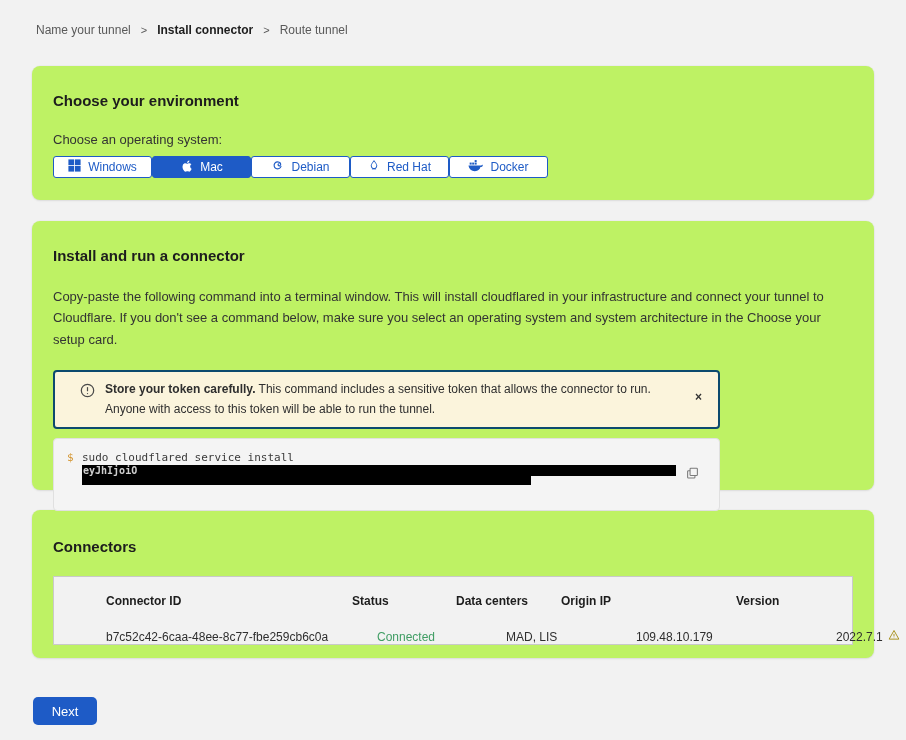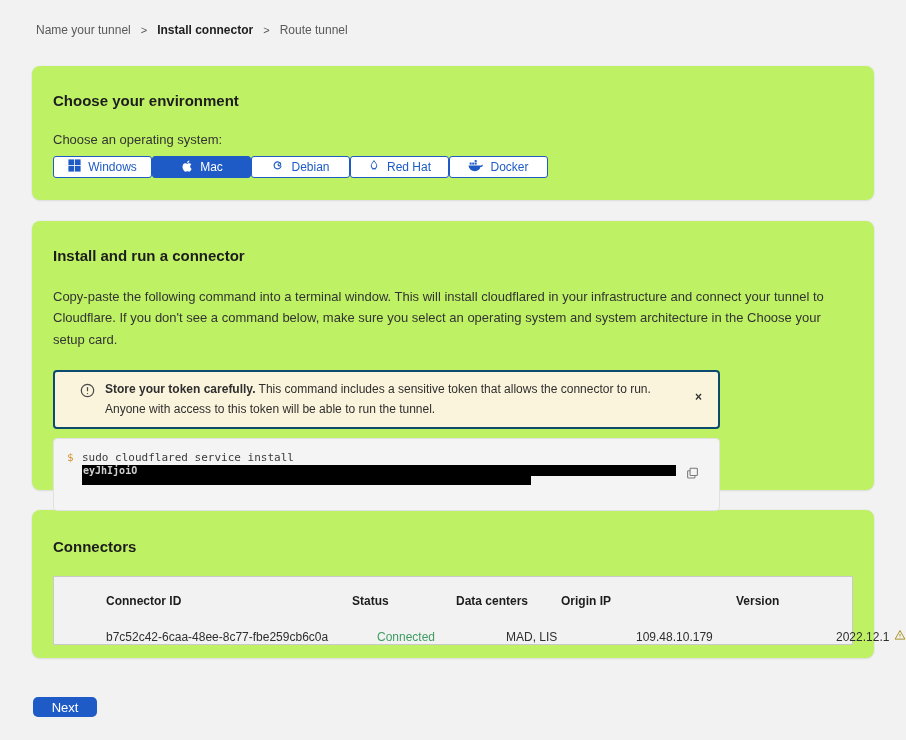--- a/index.html
+++ b/index.html
@@ -106,21 +106,21 @@
   }
   .t-head { font-size:12px; font-weight:bold; color:#1d1d1d; }
   .t-row { margin-top:21px; font-size:12px; color:#2e2e2e;gap:25px; }
   .status-connected { color:#3f9d63; }
   .version-cell { display:flex; align-items:center; gap:5px; }
   .version-warn { color:#a8911f; }
 
   
   .next-btn {
     margin:39px 0 0 33px;
-    width:64px; height:20px;
+    width:64px; height:28px;
     background:#1e5bc6; color:#fff;
     border:none; border-radius:5px;
     font-family:"Liberation Sans", sans-serif;
     font-size:13px; cursor:pointer;
   }
 </style>
 </head>
 <body>
 
 <div class="page">
@@ -242,21 +242,21 @@
         <span>Data centers</span>
         <span>Origin IP</span>
         <span>Version</span>
       </div>
       <div class="t-row">
         <span>b7c52c42-6caa-48ee-8c77-fbe259cb6c0a</span>
         <span class="status-connected">Connected</span>
         <span>MAD, LIS</span>
         <span>109.48.10.179</span>
         <span class="version-cell">
-          <span>2022.12.1</span>
+          <span>2022.7.1</span>
           <span class="version-warn">
             <svg width="12" height="12" viewBox="0 0 16 16" fill="none" stroke="currentColor" stroke-width="1.3" stroke-linejoin="round">
                 <path d="M8 2 14.5 13.5h-13z"></path>
                 <line x1="8" y1="6.5" x2="8" y2="10"></line>
                 <circle cx="8" cy="11.8" r="0.6" fill="currentColor" stroke="none"></circle>
               </svg>
           </span>
         </span>
       </div>
     </div>

